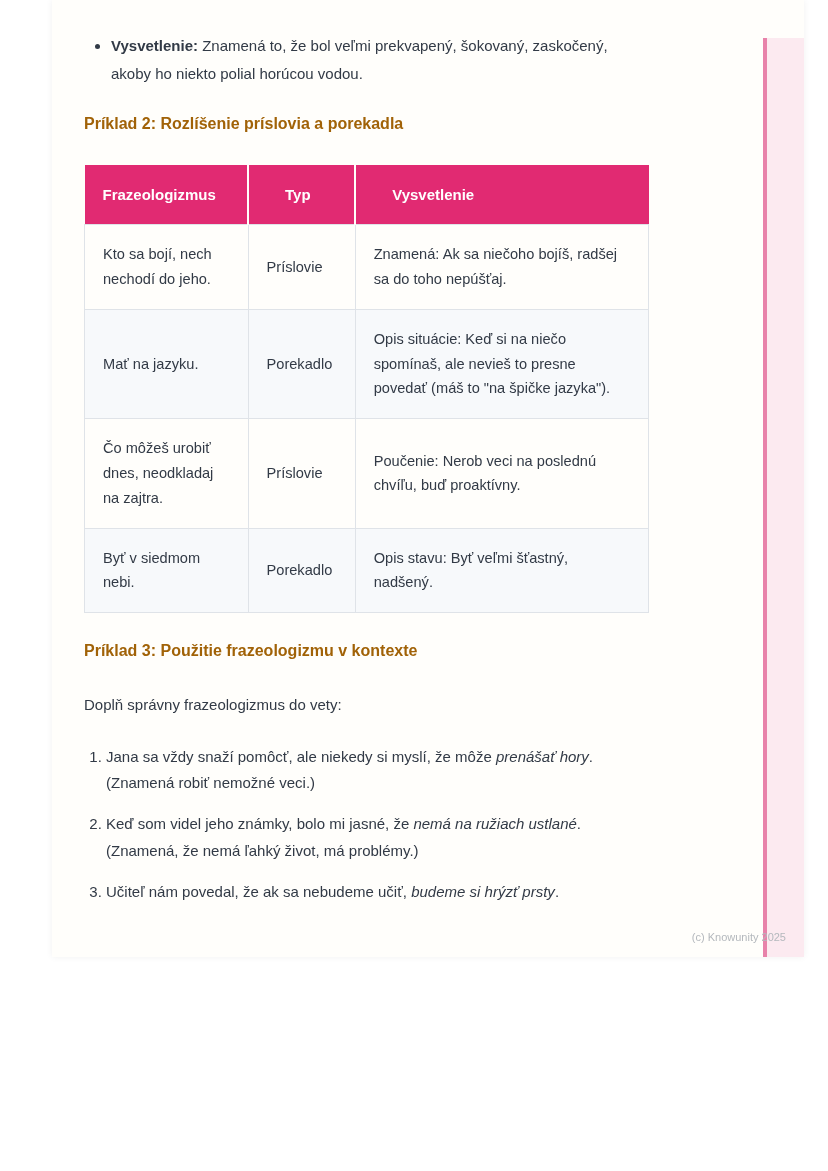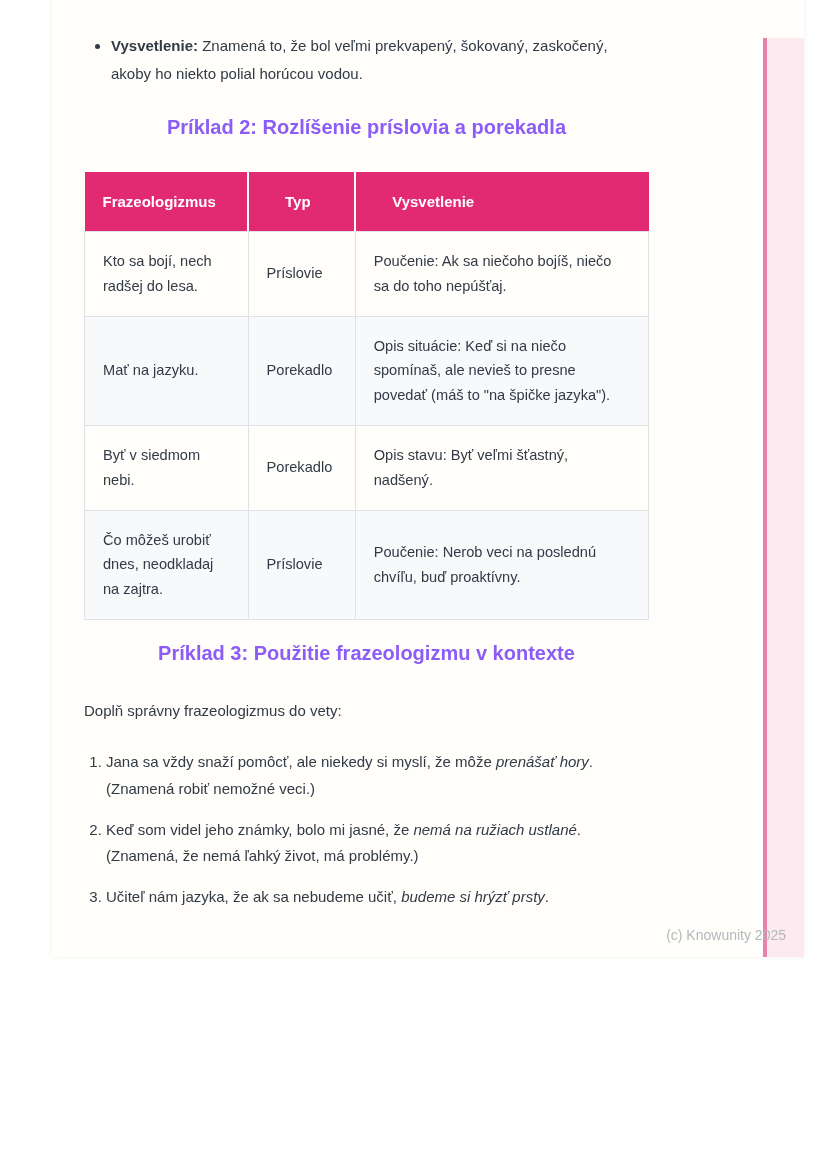--- a/index.html
+++ b/index.html
@@ -36,28 +36,27 @@
   .content{
     position:relative;
     padding:32px 155px 0 32px;
     font-size:15px;line-height:1.7;
   }
   ul.bullet-list{
     list-style:disc;padding-left:27px;margin-bottom:22px;
   }
   ul.bullet-list li{line-height:1.85;}
   .sub-heading{
-    font-weight:bold;font-size:20px;color:#8b5cf6;
+    font-weight:bold;font-size:16px;color:#a16207;
     margin:0 0 28px 0;
-    text-align:center;
   }
   table.phrase-table{
     width:100%;border-collapse:collapse;
     font-size:14.6px;line-height:1.7;
-    margin-bottom:16px;
+    margin-bottom:24px;
   }
   table.phrase-table th{
     background:var(--accent);color:#ffffff;text-align:left;
     font-weight:600;font-size:15px;
     padding:17px 18px;
   }
   table.phrase-table th + th{border-left:2px solid var(--page-bg);padding-left:36px;}
   table.phrase-table td{
     border:1px solid var(--border-gray);
     padding:17px 18px;vertical-align:middle;
@@ -87,21 +86,21 @@
   .callout{
     background:var(--callout-bg);
     border-left:6px solid var(--callout-border);
     border-radius:3px;
     padding:19px 26px 21px 26px;
     text-align:justify;
     line-height:1.8;
   }
   .watermark{
     position:absolute;right:18px;bottom:14px;
-    font-size:14px;color:var(--watermark);
+    font-size:11px;color:var(--watermark);
     z-index:2;
   }
 </style>
 </head>
 <body>
 
 <div class="page">
 
   <div class="stripe-band"></div>
 
@@ -121,57 +120,57 @@
         </colgroup>
       <thead>
         <tr>
           <th>Frazeologizmus</th>
           <th>Typ</th>
           <th>Vysvetlenie</th>
         </tr>
       </thead>
       <tbody>
         <tr>
-          <td>Kto sa bojí, nech radšej do lesa.</td>
+          <td>Kto sa bojí, nech nechodí do jeho.</td>
           <td>Príslovie</td>
-          <td>Poučenie: Ak sa niečoho bojíš, niečo sa do toho nepúšťaj.</td>
+          <td>Znamená: Ak sa niečoho bojíš, radšej sa do toho nepúšťaj.</td>
         </tr>
         <tr>
           <td>Mať na jazyku.</td>
           <td>Porekadlo</td>
           <td>Opis situácie: Keď si na niečo spomínaš, ale nevieš to presne povedať (máš to "na špičke jazyka").</td>
         </tr>
         <tr>
+          <td>Čo môžeš urobiť dnes, neodkladaj na zajtra.</td>
+          <td>Príslovie</td>
+          <td>Poučenie: Nerob veci na poslednú chvíľu, buď proaktívny.</td>
+        </tr>
+        <tr>
           <td>Byť v siedmom nebi.</td>
           <td>Porekadlo</td>
           <td>Opis stavu: Byť veľmi šťastný, nadšený.</td>
-        </tr>
-        <tr>
-          <td>Čo môžeš urobiť dnes, neodkladaj na zajtra.</td>
-          <td>Príslovie</td>
-          <td>Poučenie: Nerob veci na poslednú chvíľu, buď proaktívny.</td>
         </tr>
       </tbody>
     </table>
 
     <p class="sub-heading">Príklad 3: Použitie frazeologizmu v kontexte</p>
 
     <p class="intro-text">Doplň správny frazeologizmus do vety:</p>
 
     <ol class="fill-list">
       <li>
         <span>Jana sa vždy snaží pomôcť, ale niekedy si myslí, že môže </span><em>prenášať hory</em><span>.</span>
         <span class="note">(Znamená robiť nemožné veci.)</span>
       </li>
       <li>
         <span>Keď som videl jeho známky, bolo mi jasné, že </span><em>nemá na ružiach ustlané</em><span>.</span>
         <span class="note">(Znamená, že nemá ľahký život, má problémy.)</span>
       </li>
       <li>
-        <span>Učiteľ nám jazyka, že ak sa nebudeme učiť, </span><em>budeme si hrýzť prsty</em><span>.</span>
+        <span>Učiteľ nám povedal, že ak sa nebudeme učiť, </span><em>budeme si hrýzť prsty</em><span>.</span>
       </li>
     </ol>
 
     <hr class="divider">
 
     <h2 class="section-heading">5. Dôležité poznámky a tipy</h2>
     <div class="pink-rule"></div>
 
     <div class="callout">
       

